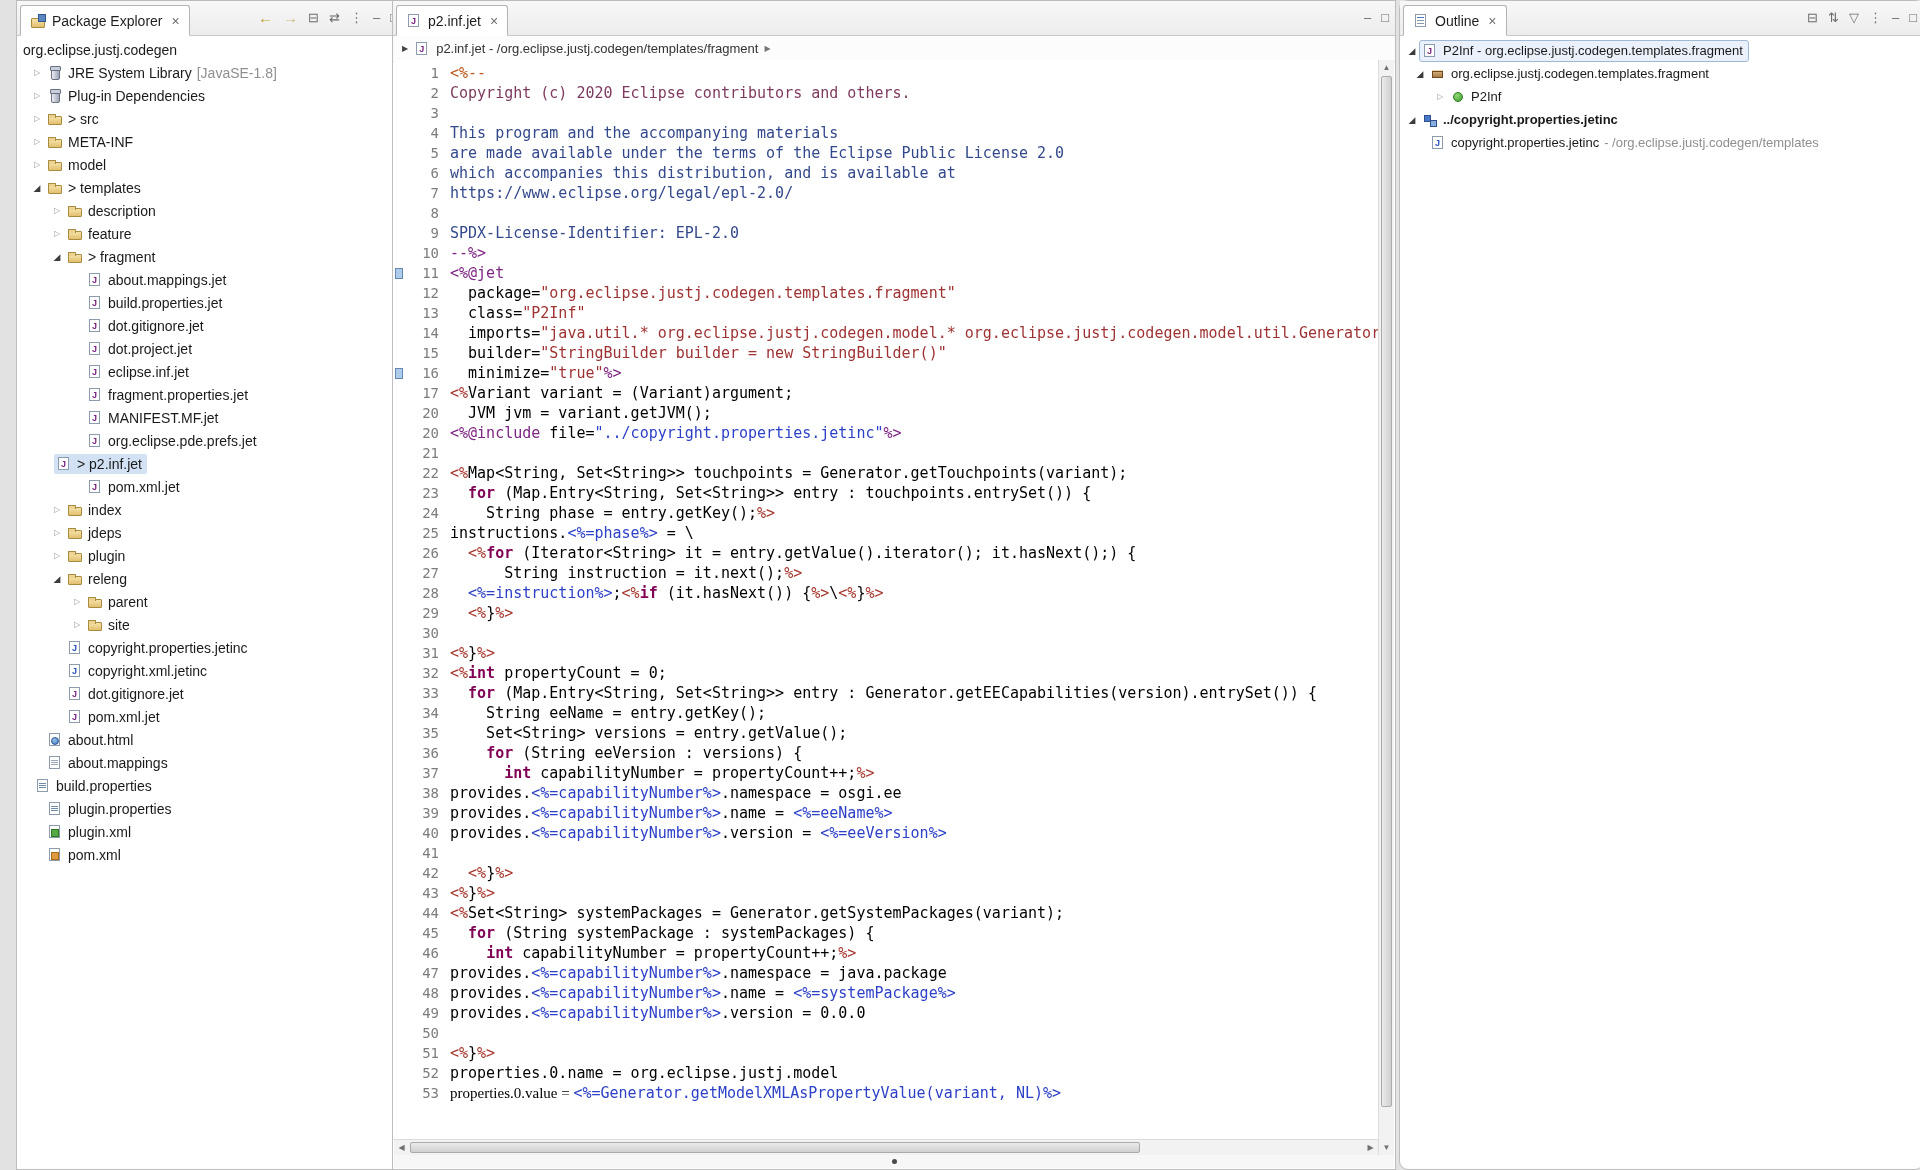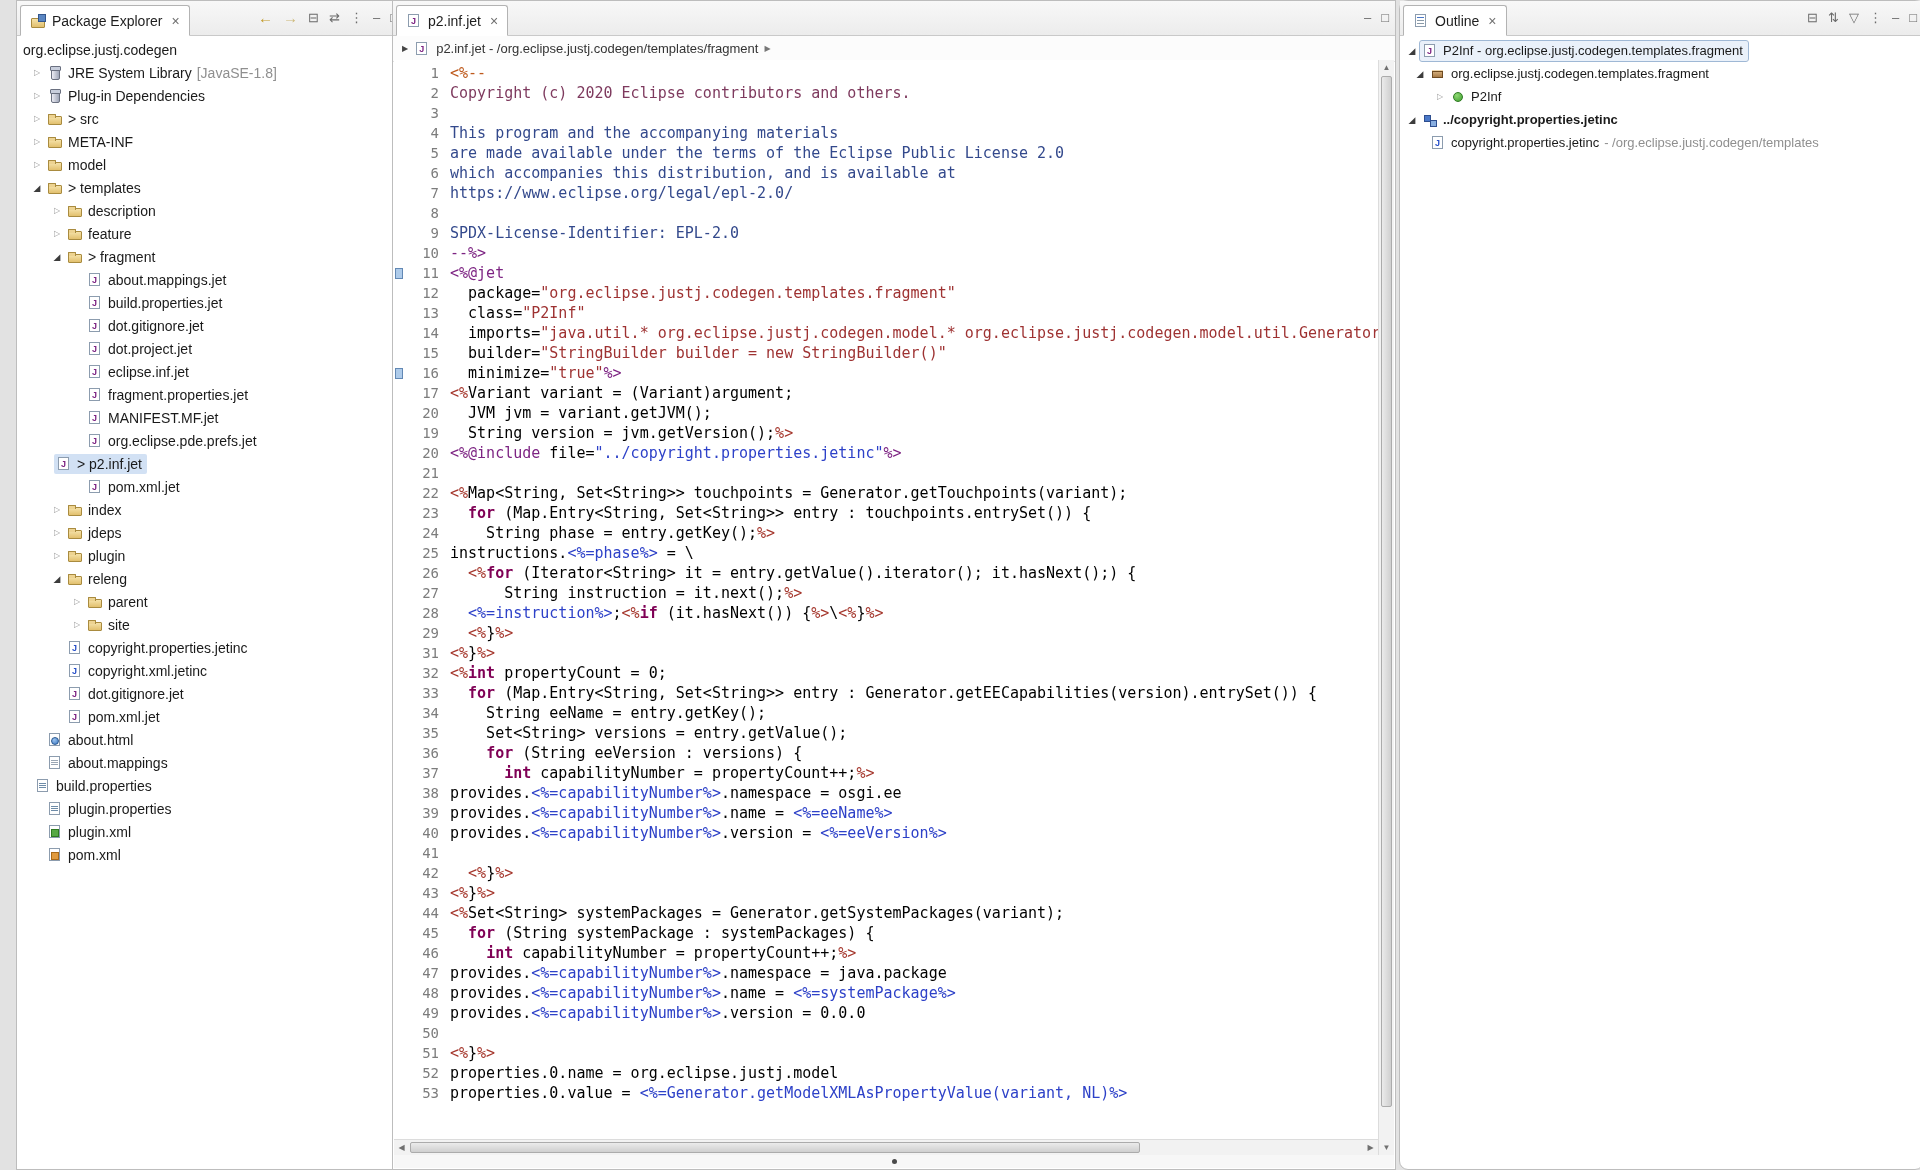--- a/index.html
+++ b/index.html
@@ -401,31 +401,31 @@
       <div class="code-line"><span class="ann"></span><span class="lineno">9</span><span class="ltext"><span style="color: rgb(51, 73, 140);">SPDX-License-Identifier: EPL-2.0</span></span></div>
       <div class="code-line"><span class="ann"></span><span class="lineno">10</span><span class="ltext"><span style="color: rgb(125, 36, 131);">--%&gt;</span></span></div>
       <div class="code-line"><span class="ann"><span class="mark"></span></span><span class="lineno">11</span><span class="ltext"><span style="color: rgb(125, 36, 131);">&lt;%@jet</span></span></div>
       <div class="code-line"><span class="ann"></span><span class="lineno">12</span><span class="ltext"><span style="color: rgb(0, 0, 0);">  package=</span><span style="color: rgb(158, 50, 50);">"org.eclipse.justj.codegen.templates.fragment"</span></span></div>
       <div class="code-line"><span class="ann"></span><span class="lineno">13</span><span class="ltext"><span style="color: rgb(0, 0, 0);">  class=</span><span style="color: rgb(158, 50, 50);">"P2Inf"</span></span></div>
       <div class="code-line"><span class="ann"></span><span class="lineno">14</span><span class="ltext"><span style="color: rgb(0, 0, 0);">  imports=</span><span style="color: rgb(158, 50, 50);">"java.util.* org.eclipse.justj.codegen.model.* org.eclipse.justj.codegen.model.util.Generator"</span></span></div>
       <div class="code-line"><span class="ann"></span><span class="lineno">15</span><span class="ltext"><span style="color: rgb(0, 0, 0);">  builder=</span><span style="color: rgb(158, 50, 50);">"StringBuilder builder = new StringBuilder()"</span></span></div>
       <div class="code-line"><span class="ann"><span class="mark"></span></span><span class="lineno">16</span><span class="ltext"><span style="color: rgb(0, 0, 0);">  minimize=</span><span style="color: rgb(158, 50, 50);">"true"</span><span style="color: rgb(125, 36, 131);">%&gt;</span></span></div>
       <div class="code-line"><span class="ann"></span><span class="lineno">17</span><span class="ltext"><span style="color: rgb(165, 55, 45);">&lt;%</span><span style="color: rgb(0, 0, 0);">Variant variant = (Variant)argument;</span></span></div>
       <div class="code-line"><span class="ann"></span><span class="lineno">20</span><span class="ltext"><span style="color: rgb(0, 0, 0);">  JVM jvm = variant.getJVM();</span></span></div>
-      <div class="code-line"><span class="ann"></span><span class="lineno">19</span><span class="ltext"><span style="color: rgb(0, 0, 0);">  String version = jvm.getVersion();</span><span style="color: rgb(165, 55, 45);">%&gt;</span></span></div>
       <div class="code-line"><span class="ann"></span><span class="lineno">20</span><span class="ltext"><span style="color: rgb(125, 36, 131);">&lt;%@include</span><span style="color: rgb(0, 0, 0);"> file=</span><span style="color: rgb(45, 65, 200);">"../copyright.properties.jetinc"</span><span style="color: rgb(125, 36, 131);">%&gt;</span></span></div>
       <div class="code-line"><span class="ann"></span><span class="lineno">21</span><span class="ltext"></span></div>
       <div class="code-line"><span class="ann"></span><span class="lineno">22</span><span class="ltext"><span style="color: rgb(165, 55, 45);">&lt;%</span><span style="color: rgb(0, 0, 0);">Map&lt;String, Set&lt;String&gt;&gt; touchpoints = Generator.getTouchpoints(variant);</span></span></div>
       <div class="code-line"><span class="ann"></span><span class="lineno">23</span><span class="ltext"><span style="color: rgb(0, 0, 0);">  </span><span style="color: rgb(127, 0, 85); font-weight: bold;">for</span><span style="color: rgb(0, 0, 0);"> (Map.Entry&lt;String, Set&lt;String&gt;&gt; entry : touchpoints.entrySet()) {</span></span></div>
       <div class="code-line"><span class="ann"></span><span class="lineno">24</span><span class="ltext"><span style="color: rgb(0, 0, 0);">    String phase = entry.getKey();</span><span style="color: rgb(165, 55, 45);">%&gt;</span></span></div>
       <div class="code-line"><span class="ann"></span><span class="lineno">25</span><span class="ltext"><span style="color: rgb(0, 0, 0);">instructions.</span><span style="color: rgb(45, 65, 200);">&lt;%=phase%&gt;</span><span style="color: rgb(0, 0, 0);"> = \</span></span></div>
       <div class="code-line"><span class="ann"></span><span class="lineno">26</span><span class="ltext"><span style="color: rgb(0, 0, 0);">  </span><span style="color: rgb(165, 55, 45);">&lt;%</span><span style="color: rgb(127, 0, 85); font-weight: bold;">for</span><span style="color: rgb(0, 0, 0);"> (Iterator&lt;String&gt; it = entry.getValue().iterator(); it.hasNext();) {</span></span></div>
       <div class="code-line"><span class="ann"></span><span class="lineno">27</span><span class="ltext"><span style="color: rgb(0, 0, 0);">      String instruction = it.next();</span><span style="color: rgb(165, 55, 45);">%&gt;</span></span></div>
       <div class="code-line"><span class="ann"></span><span class="lineno">28</span><span class="ltext"><span style="color: rgb(0, 0, 0);">  </span><span style="color: rgb(45, 65, 200);">&lt;%=instruction%&gt;</span><span style="color: rgb(0, 0, 0);">;</span><span style="color: rgb(165, 55, 45);">&lt;%</span><span style="color: rgb(127, 0, 85); font-weight: bold;">if</span><span style="color: rgb(0, 0, 0);"> (it.hasNext()) {</span><span style="color: rgb(165, 55, 45);">%&gt;</span><span style="color: rgb(0, 0, 0);">\</span><span style="color: rgb(165, 55, 45);">&lt;%</span><span style="color: rgb(0, 0, 0);">}</span><span style="color: rgb(165, 55, 45);">%&gt;</span></span></div>
       <div class="code-line"><span class="ann"></span><span class="lineno">29</span><span class="ltext"><span style="color: rgb(0, 0, 0);">  </span><span style="color: rgb(165, 55, 45);">&lt;%</span><span style="color: rgb(0, 0, 0);">}</span><span style="color: rgb(165, 55, 45);">%&gt;</span></span></div>
+      <div class="code-line"><span class="ann"></span><span class="lineno">30</span><span class="ltext"></span></div>
       <div class="code-line"><span class="ann"></span><span class="lineno">31</span><span class="ltext"><span style="color: rgb(165, 55, 45);">&lt;%</span><span style="color: rgb(0, 0, 0);">}</span><span style="color: rgb(165, 55, 45);">%&gt;</span></span></div>
       <div class="code-line"><span class="ann"></span><span class="lineno">32</span><span class="ltext"><span style="color: rgb(165, 55, 45);">&lt;%</span><span style="color: rgb(127, 0, 85); font-weight: bold;">int</span><span style="color: rgb(0, 0, 0);"> propertyCount = 0;</span></span></div>
       <div class="code-line"><span class="ann"></span><span class="lineno">33</span><span class="ltext"><span style="color: rgb(0, 0, 0);">  </span><span style="color: rgb(127, 0, 85); font-weight: bold;">for</span><span style="color: rgb(0, 0, 0);"> (Map.Entry&lt;String, Set&lt;String&gt;&gt; entry : Generator.getEECapabilities(version).entrySet()) {</span></span></div>
       <div class="code-line"><span class="ann"></span><span class="lineno">34</span><span class="ltext"><span style="color: rgb(0, 0, 0);">    String eeName = entry.getKey();</span></span></div>
       <div class="code-line"><span class="ann"></span><span class="lineno">35</span><span class="ltext"><span style="color: rgb(0, 0, 0);">    Set&lt;String&gt; versions = entry.getValue();</span></span></div>
       <div class="code-line"><span class="ann"></span><span class="lineno">36</span><span class="ltext"><span style="color: rgb(0, 0, 0);">    </span><span style="color: rgb(127, 0, 85); font-weight: bold;">for</span><span style="color: rgb(0, 0, 0);"> (String eeVersion : versions) {</span></span></div>
       <div class="code-line"><span class="ann"></span><span class="lineno">37</span><span class="ltext"><span style="color: rgb(0, 0, 0);">      </span><span style="color: rgb(127, 0, 85); font-weight: bold;">int</span><span style="color: rgb(0, 0, 0);"> capabilityNumber = propertyCount++;</span><span style="color: rgb(165, 55, 45);">%&gt;</span></span></div>
       <div class="code-line"><span class="ann"></span><span class="lineno">38</span><span class="ltext"><span style="color: rgb(0, 0, 0);">provides.</span><span style="color: rgb(45, 65, 200);">&lt;%=capabilityNumber%&gt;</span><span style="color: rgb(0, 0, 0);">.namespace = osgi.ee</span></span></div>
       <div class="code-line"><span class="ann"></span><span class="lineno">39</span><span class="ltext"><span style="color: rgb(0, 0, 0);">provides.</span><span style="color: rgb(45, 65, 200);">&lt;%=capabilityNumber%&gt;</span><span style="color: rgb(0, 0, 0);">.name = </span><span style="color: rgb(45, 65, 200);">&lt;%=eeName%&gt;</span></span></div>
       <div class="code-line"><span class="ann"></span><span class="lineno">40</span><span class="ltext"><span style="color: rgb(0, 0, 0);">provides.</span><span style="color: rgb(45, 65, 200);">&lt;%=capabilityNumber%&gt;</span><span style="color: rgb(0, 0, 0);">.version = </span><span style="color: rgb(45, 65, 200);">&lt;%=eeVersion%&gt;</span></span></div>
@@ -434,21 +434,21 @@
       <div class="code-line"><span class="ann"></span><span class="lineno">43</span><span class="ltext"><span style="color: rgb(165, 55, 45);">&lt;%</span><span style="color: rgb(0, 0, 0);">}</span><span style="color: rgb(165, 55, 45);">%&gt;</span></span></div>
       <div class="code-line"><span class="ann"></span><span class="lineno">44</span><span class="ltext"><span style="color: rgb(165, 55, 45);">&lt;%</span><span style="color: rgb(0, 0, 0);">Set&lt;String&gt; systemPackages = Generator.getSystemPackages(variant);</span></span></div>
       <div class="code-line"><span class="ann"></span><span class="lineno">45</span><span class="ltext"><span style="color: rgb(0, 0, 0);">  </span><span style="color: rgb(127, 0, 85); font-weight: bold;">for</span><span style="color: rgb(0, 0, 0);"> (String systemPackage : systemPackages) {</span></span></div>
       <div class="code-line"><span class="ann"></span><span class="lineno">46</span><span class="ltext"><span style="color: rgb(0, 0, 0);">    </span><span style="color: rgb(127, 0, 85); font-weight: bold;">int</span><span style="color: rgb(0, 0, 0);"> capabilityNumber = propertyCount++;</span><span style="color: rgb(165, 55, 45);">%&gt;</span></span></div>
       <div class="code-line"><span class="ann"></span><span class="lineno">47</span><span class="ltext"><span style="color: rgb(0, 0, 0);">provides.</span><span style="color: rgb(45, 65, 200);">&lt;%=capabilityNumber%&gt;</span><span style="color: rgb(0, 0, 0);">.namespace = java.package</span></span></div>
       <div class="code-line"><span class="ann"></span><span class="lineno">48</span><span class="ltext"><span style="color: rgb(0, 0, 0);">provides.</span><span style="color: rgb(45, 65, 200);">&lt;%=capabilityNumber%&gt;</span><span style="color: rgb(0, 0, 0);">.name = </span><span style="color: rgb(45, 65, 200);">&lt;%=systemPackage%&gt;</span></span></div>
       <div class="code-line"><span class="ann"></span><span class="lineno">49</span><span class="ltext"><span style="color: rgb(0, 0, 0);">provides.</span><span style="color: rgb(45, 65, 200);">&lt;%=capabilityNumber%&gt;</span><span style="color: rgb(0, 0, 0);">.version = 0.0.0</span></span></div>
       <div class="code-line"><span class="ann"></span><span class="lineno">50</span><span class="ltext"></span></div>
       <div class="code-line"><span class="ann"></span><span class="lineno">51</span><span class="ltext"><span style="color: rgb(165, 55, 45);">&lt;%</span><span style="color: rgb(0, 0, 0);">}</span><span style="color: rgb(165, 55, 45);">%&gt;</span></span></div>
       <div class="code-line"><span class="ann"></span><span class="lineno">52</span><span class="ltext"><span style="color: rgb(0, 0, 0);">properties.0.name = org.eclipse.justj.model</span></span></div>
-      <div class="code-line"><span class="ann"></span><span class="lineno">53</span><span class="ltext"><span style="color: rgb(0, 0, 0);">properties.0.value = </span><span style="color: rgb(45, 65, 200);">&lt;%=Generator.getModelXMLAsPropertyValue(variant, NL)%&gt;</span></span></div>
+      <div class="code-line"><span class="ann"></span><span class="lineno">53</span><span class="ltext"><span style="color: rgb(0, 0, 0); font-family: Liberation Serif, serif;">properties.0.value = </span><span style="color: rgb(45, 65, 200);">&lt;%=Generator.getModelXMLAsPropertyValue(variant, NL)%&gt;</span></span></div>
     </div>
   <div class="vsb">
     <span class="arr up">▲</span>
     <div class="thumb"></div>
     <span class="arr down">▼</span>
   </div>
   <div class="hsb">
     <span class="arr left">◀</span>
     <div class="thumb"></div>
     <span class="arr right">▶</span>

